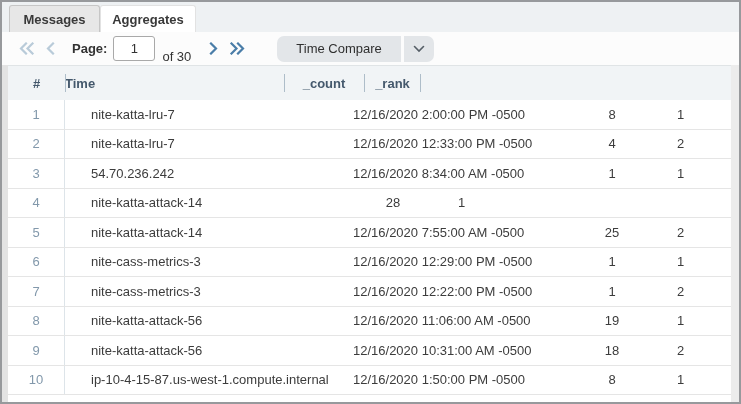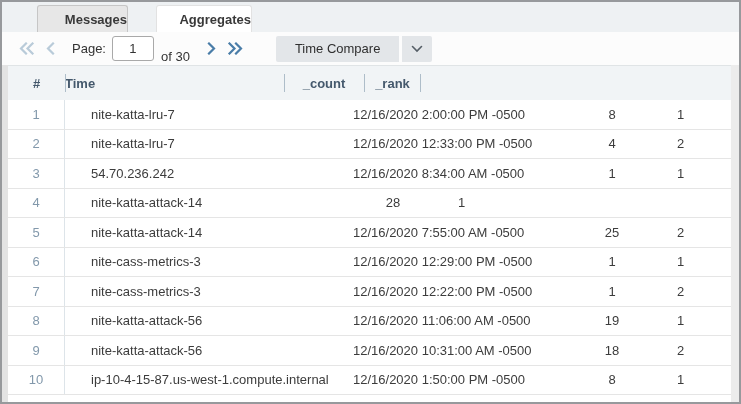--- a/index.html
+++ b/index.html
@@ -24,28 +24,27 @@
     background: #eef1f3;
     display: flex;
     align-items: flex-end;
     padding-left: 7px;
     flex: none;
   }
   .tab {
     height: 27px;
     display: flex;
     align-items: center;
-    justify-content: flex-end;
+    justify-content: center;
     font-weight: bold;
     font-size: 13px;
     color: #393939;
     border-top-left-radius: 3px;
     border-top-right-radius: 3px;
     cursor: pointer;
-    margin-left: 28px;
   }
   .tab.inactive {
     width: 91px;
     background: #e7e7e7;
     border: 1px solid #c6c6c6;
     border-bottom: none;
   }
   .tab.active {
     width: 96px;
     background: #ffffff;
@@ -69,39 +68,39 @@
     height: 24px;
     display: flex;
     align-items: center;
     justify-content: center;
     cursor: pointer;
   }
   .nav-btn svg { display: block; }
   .chev { fill: none; stroke-width: 2.2; stroke-linecap: square; }
   .chev.disabled { stroke: #b9cbd9; }
   .chev.enabled { stroke: #4a7da8; }
-  .page-label { font-weight: normal; color: #333; margin: 0 6px 0 10px; }
+  .page-label { font-weight: bold; color: #333; margin: 0 6px 0 10px; }
   .page-input {
     width: 42px;
     height: 25px;
     border: 1px solid #a9a9a9;
     border-radius: 3px;
     text-align: center;
     font-family: "Liberation Sans", sans-serif;
     font-size: 13px;
     color: #333;
     background: #fff;
   }
   .page-total { color: #333; margin: 16px 10px 0 7px; }
   .time-compare {
     margin-left: 28px;
     height: 26px;
     display: flex;
     align-items: stretch;
-    border-radius: 2px;
+    border-radius: 7px;
     overflow: hidden;
   }
   .tc-main {
     background: #e3e6e9;
     border: none;
     padding: 0 19px;
     font-family: "Liberation Sans", sans-serif;
     font-size: 13px;
     color: #2f2f2f;
     cursor: pointer;

